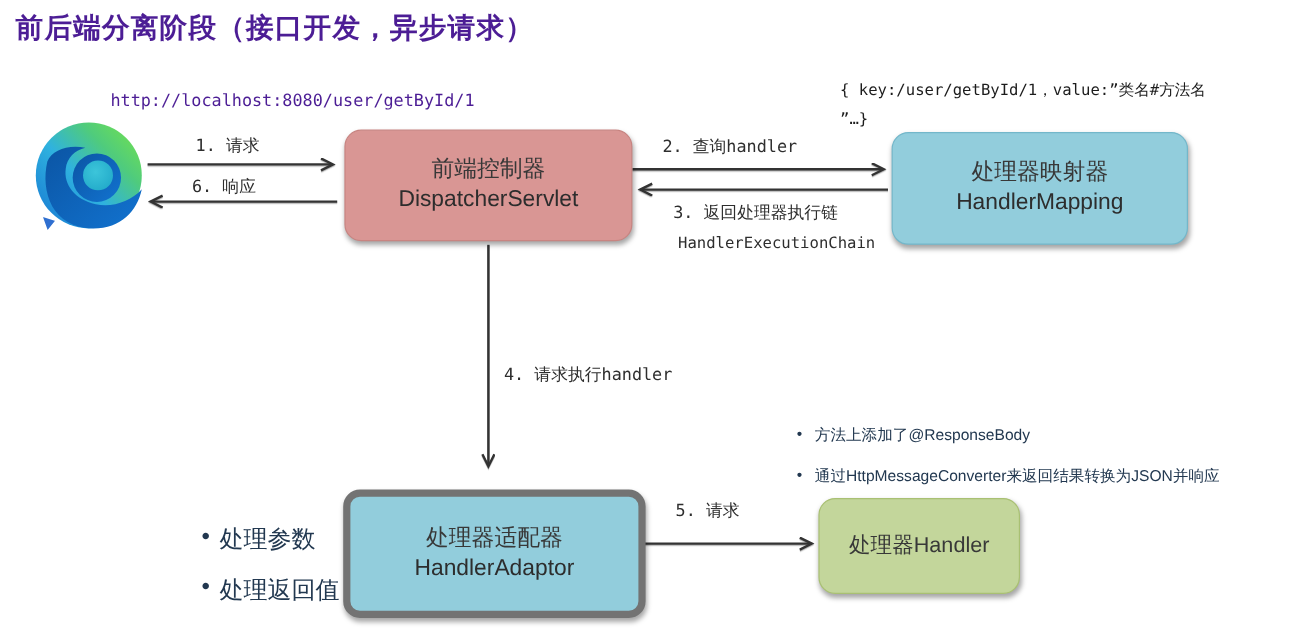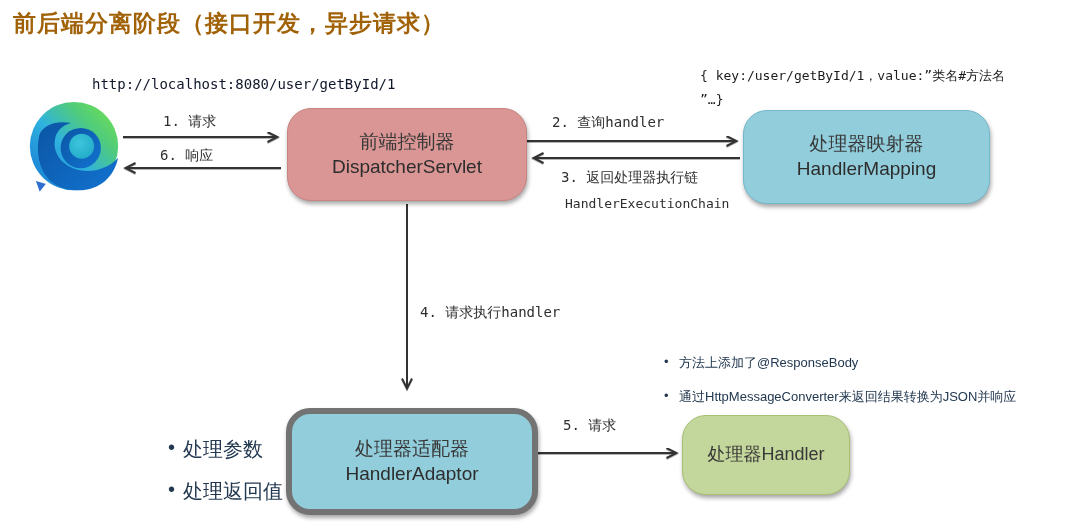--- a/index.html
+++ b/index.html
@@ -3,32 +3,32 @@
 <meta charset="utf-8">
 <style>
   html,body{margin:0;padding:0;background:#fff;}
   .stage{
     position:relative;width:1075px;height:526px;background:#ffffff;overflow:hidden;
     font-family:"Liberation Sans",sans-serif;
   }
   .title{
     position:absolute;left:13px;top:8px;
     font-family:"Liberation Serif",serif;font-weight:bold;
-    font-size:23px;color:#a16207;letter-spacing:1px;white-space:nowrap;
+    font-size:23px;color:#4c1d95;letter-spacing:1px;white-space:nowrap;
   }
   .url{
-    position:absolute;left:92px;top:76px;font-size:14px;color:#0f172a;
+    position:absolute;left:92px;top:76px;font-size:14px;color:#4c1d95;
     font-family:"DejaVu Sans Mono",monospace;white-space:nowrap;
   }
   .hint{
     position:absolute;left:700px;top:64px;font-size:13px;color:#1c1c1c;
     font-family:"DejaVu Sans Mono",monospace;line-height:1.85;white-space:nowrap;
   }
   .box{
-    position:absolute;border-radius:24px;
+    position:absolute;border-radius:14px;
     display:flex;flex-direction:column;align-items:center;justify-content:center;
     text-align:center;box-shadow:1px 3px 4px rgba(0,0,0,0.35);
   }
   .box .zh{font-size:19px;color:#383838;line-height:1.3;}
   .box .en{font-size:19px;color:#2d2d2d;line-height:1.3;}
   .box-dispatcher{left:287px;top:108px;width:238px;height:91px;background:#d99694;border:1px solid #c88481;}
   .box-mapping{left:743px;top:110px;width:245px;height:92px;background:#92cddc;border:1px solid #73b7ca;}
   .box-adaptor{left:286px;top:408px;width:240px;height:95px;background:#92cddc;border:6px solid #737373;}
   .box-handler{left:682px;top:415px;width:166px;height:78px;background:#c3d69b;border:1px solid #a9c073;}
   .box-handler .zh{font-size:18px;}

